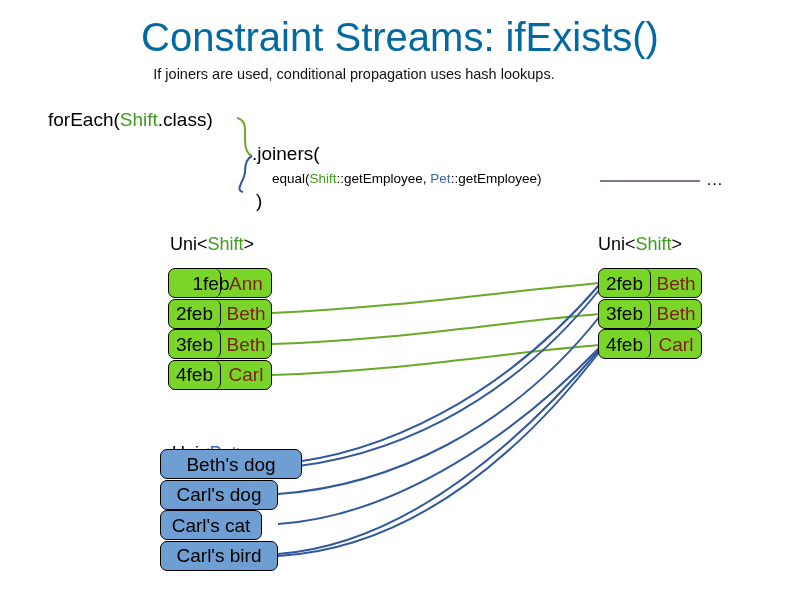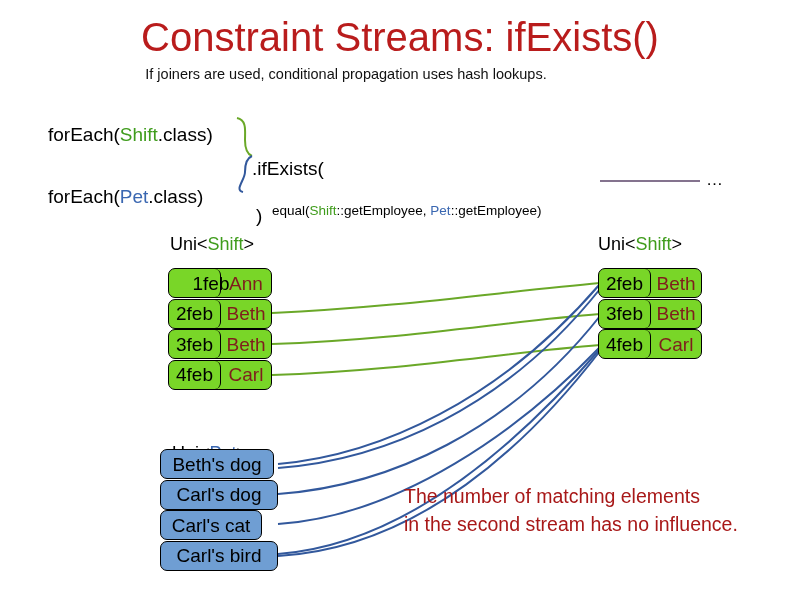--- a/index.html
+++ b/index.html
@@ -22,57 +22,56 @@
   }
 
   
   .title {
     position: absolute;
     left: 0; top: 14px;
     width: 800px;
     text-align: center;
     font-size: 40px;
     line-height: 46px;
-    color: #b91c1c;
+    color: #0369a1;
     white-space: nowrap;
   }
   .subtitle {
     position: absolute;
-    left: 8px; top: 64px;
+    left: 16px; top: 64px;
     width: 676px;
     text-align: center;
     font-size: 14.5px;
     line-height: 20px;
     color: #111111;
     white-space: nowrap;
   }
 
   
   .code-line {
     position: absolute;
     font-size: 19px;
     line-height: 24px;
     white-space: nowrap;
     color: #000000;
-    margin-top: 15px;
   }
   .code-small {
     position: absolute;
     font-size: 13.5px;
     line-height: 18px;
     white-space: nowrap;
     color: #000000;
   }
   .shift-kw { color: #3f9c1c; }
   .pet-kw   { color: #3a67b1; }
 
   #foreach-shift { left: 48px;  top: 108px; }
   #foreach-pet   { left: 48px;  top: 170px; }
   #ifexists      { left: 252px; top: 142px; }
-  #equal-line    { left: 272px; top: 170px; margin-top: 32px; }
+  #equal-line    { left: 272px; top: 170px; }
   #close-paren   { left: 256px; top: 189px; }
   #ellipsis      { position:absolute; left: 706px; top: 170px; font-size: 17px; color:#000; }
 
   
   .stream-label {
     position: absolute;
     font-size: 18px;
     line-height: 22px;
     white-space: nowrap;
     color: #000000;
@@ -159,25 +158,22 @@
     <path d="M 278 494 C 390 486 510 430 600 316" fill="none" stroke="#32589c" stroke-width="2"></path>
     <path d="M 278 524 C 400 516 520 430 600 347" fill="none" stroke="#32589c" stroke-width="2"></path>
     <path d="M 278 554 C 410 544 525 436 600 349" fill="none" stroke="#32589c" stroke-width="2"></path>
     <path d="M 278 556 C 420 548 530 442 600 351" fill="none" stroke="#32589c" stroke-width="2"></path>
   </svg>
 
   <div class="code-line" id="foreach-shift">
     <span>forEach(</span><span class="shift-kw">Shift</span><span>.class)</span>
   </div>
 
-  <div class="code-line" id="foreach-pet">
-    <span>forEach(</span><span class="pet-kw">Pet</span><span>.class)</span>
-  </div>
-
-  <div class="code-line" id="ifexists">.ifExists(</div>
+
+  <div class="code-line" id="ifexists">.joiners(</div>
 
   <div class="code-small" id="equal-line">
     <span>equal(</span><span class="shift-kw">Shift</span><span>::getEmployee, </span><span class="pet-kw">Pet</span><span>::getEmployee)</span>
   </div>
 
   <div class="code-line" id="close-paren">)</div>
   <div id="ellipsis">…</div>
 
   <div class="stream-label" id="label-left-shift">
     <span>Uni&lt;</span><span class="shift-kw">Shift</span><span>&gt;</span>
@@ -217,32 +213,28 @@
       <div class="row green" style="left: 0px; top: 30.5px; width: 104px; height: 30px;">
         <div class="cell cell-key" style="width: 52px;">3feb</div>
         <div class="cell cell-val">Beth</div>
       </div>
       <div class="row green" style="left: 0px; top: 61px; width: 104px; height: 30px;">
         <div class="cell cell-key" style="width: 52px;">4feb</div>
         <div class="cell cell-val">Carl</div>
       </div>
     </div>
   <div class="table" id="table-pet" style="left: 160px; top: 449px;">
-      <div class="row blue" style="left: 0px; top: 0px; width: 114px; height: 30px;">
+      <div class="row blue" style="left: 0px; top: 0px; width: 142px; height: 30px;">
         <div class="cell cell-single">Beth's dog</div>
       </div>
       <div class="row blue" style="left: 0px; top: 30.5px; width: 118px; height: 30px;">
         <div class="cell cell-single">Carl's dog</div>
       </div>
       <div class="row blue" style="left: 0px; top: 61px; width: 102px; height: 30px;">
         <div class="cell cell-single">Carl's cat</div>
       </div>
       <div class="row blue" style="left: 0px; top: 91.5px; width: 118px; height: 30px;">
         <div class="cell cell-single">Carl's bird</div>
       </div>
     </div>
 
-  <div class="caption">
-    <div>The number of matching elements</div>
-    <div>in the second stream has no influence.</div>
-  </div>
 
 </div>
 
 </body></html>

